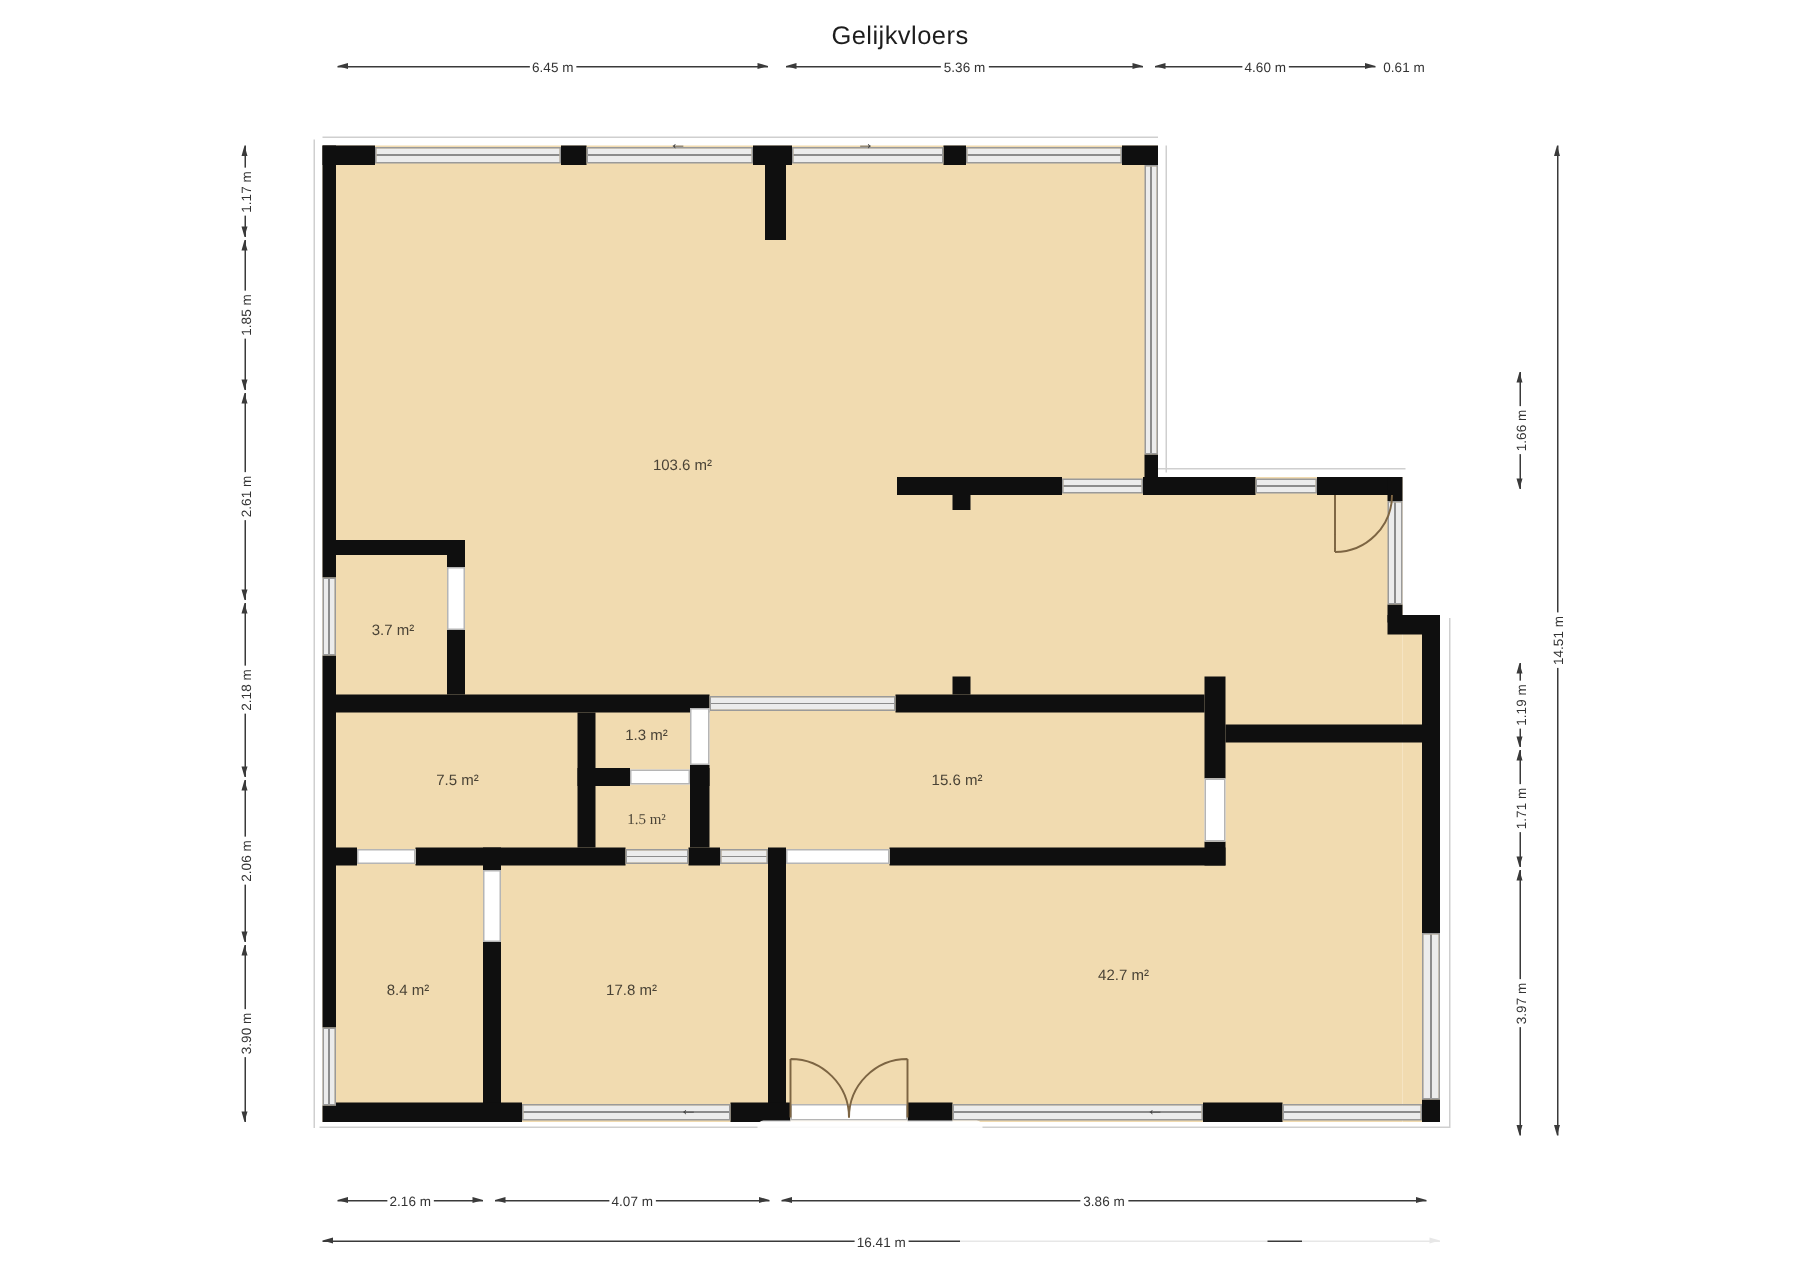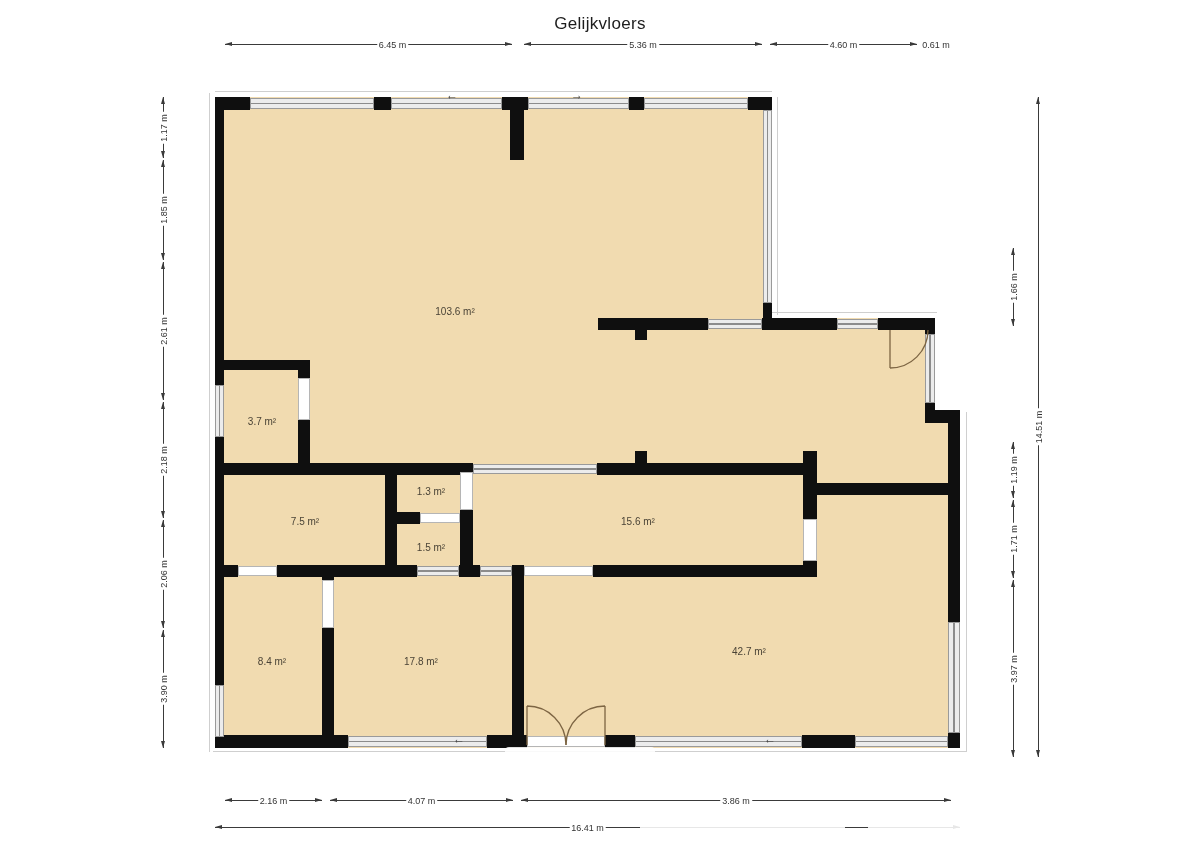--- a/index.html
+++ b/index.html
@@ -113,33 +113,33 @@
       <div class="win d" style="left: 527px; top: 736px; width: 78px; height: 11px;"></div>
       <svg class="overlay" width="1200" height="849">
         <path d="M890 330 L890 368 M928 330 A38 38 0 0 1 890 368" fill="none" stroke="#7d6543" stroke-width="1.3"></path>
         <path d="M527 745 L527 706 M527 706 A39 39 0 0 1 566 745" fill="none" stroke="#7d6543" stroke-width="1.3"></path>
         <path d="M605 745 L605 706 M605 706 A39 39 0 0 0 566 745" fill="none" stroke="#7d6543" stroke-width="1.3"></path>
       </svg>
       <div class="room-label" style="left: 455px; top: 311px;">103.6 m²</div>
       <div class="room-label" style="left: 262px; top: 421px;">3.7 m²</div>
       <div class="room-label" style="left: 305px; top: 521px;">7.5 m²</div>
       <div class="room-label" style="left: 431px; top: 491px;">1.3 m²</div>
-      <div class="room-label" style="left: 431px; top: 547px;">1.5 m²</div>
+      <div class="room-label" style="left: 431px; top: 547px; font-family: Liberation Serif, serif;">1.5 m²</div>
       <div class="room-label" style="left: 638px; top: 521px;">15.6 m²</div>
       <div class="room-label" style="left: 272px; top: 661px; text-align: right;">8.4 m²</div>
       <div class="room-label" style="left: 421px; top: 661px;">17.8 m²</div>
       <div class="room-label" style="left: 749px; top: 651px;">42.7 m²</div>
       <div class="arrow" style="left: 452px; top: 95px;">←</div>
       <div class="arrow" style="left: 577px; top: 95px;">→</div>
       <div class="arrow" style="left: 459px; top: 739px;">←</div>
       <div class="arrow" style="left: 770px; top: 739px;">←</div>
       <div class="dim-line" style="left: 225px; top: 44px; width: 287px; height: 1px;"></div>
       <div class="head left" style="left: 225px; top: 42px;"></div>
       <div class="head right" style="left: 505px; top: 42px;"></div>
-      <div class="dim-label" style="left: 368.5px; top: 44.5px; margin-left: 24px;">6.45 m</div>
+      <div class="dim-label" style="left: 368.5px; top: 44.5px;">6.45 m</div>
       <div class="dim-line" style="left: 524px; top: 44px; width: 238px; height: 1px;"></div>
       <div class="head left" style="left: 524px; top: 42px;"></div>
       <div class="head right" style="left: 755px; top: 42px;"></div>
       <div class="dim-label" style="left: 643px; top: 44.5px;">5.36 m</div>
       <div class="dim-line" style="left: 770px; top: 44px; width: 147px; height: 1px;"></div>
       <div class="head left" style="left: 770px; top: 42px;"></div>
       <div class="head right" style="left: 910px; top: 42px;"></div>
       <div class="dim-label" style="left: 843.5px; top: 44.5px;">4.60 m</div>
       <div class="dim-line" style="left: 921px; top: 44px; width: 30px; height: 1px;"></div>
       <div class="head left" style="left: 921px; top: 42px;"></div>

